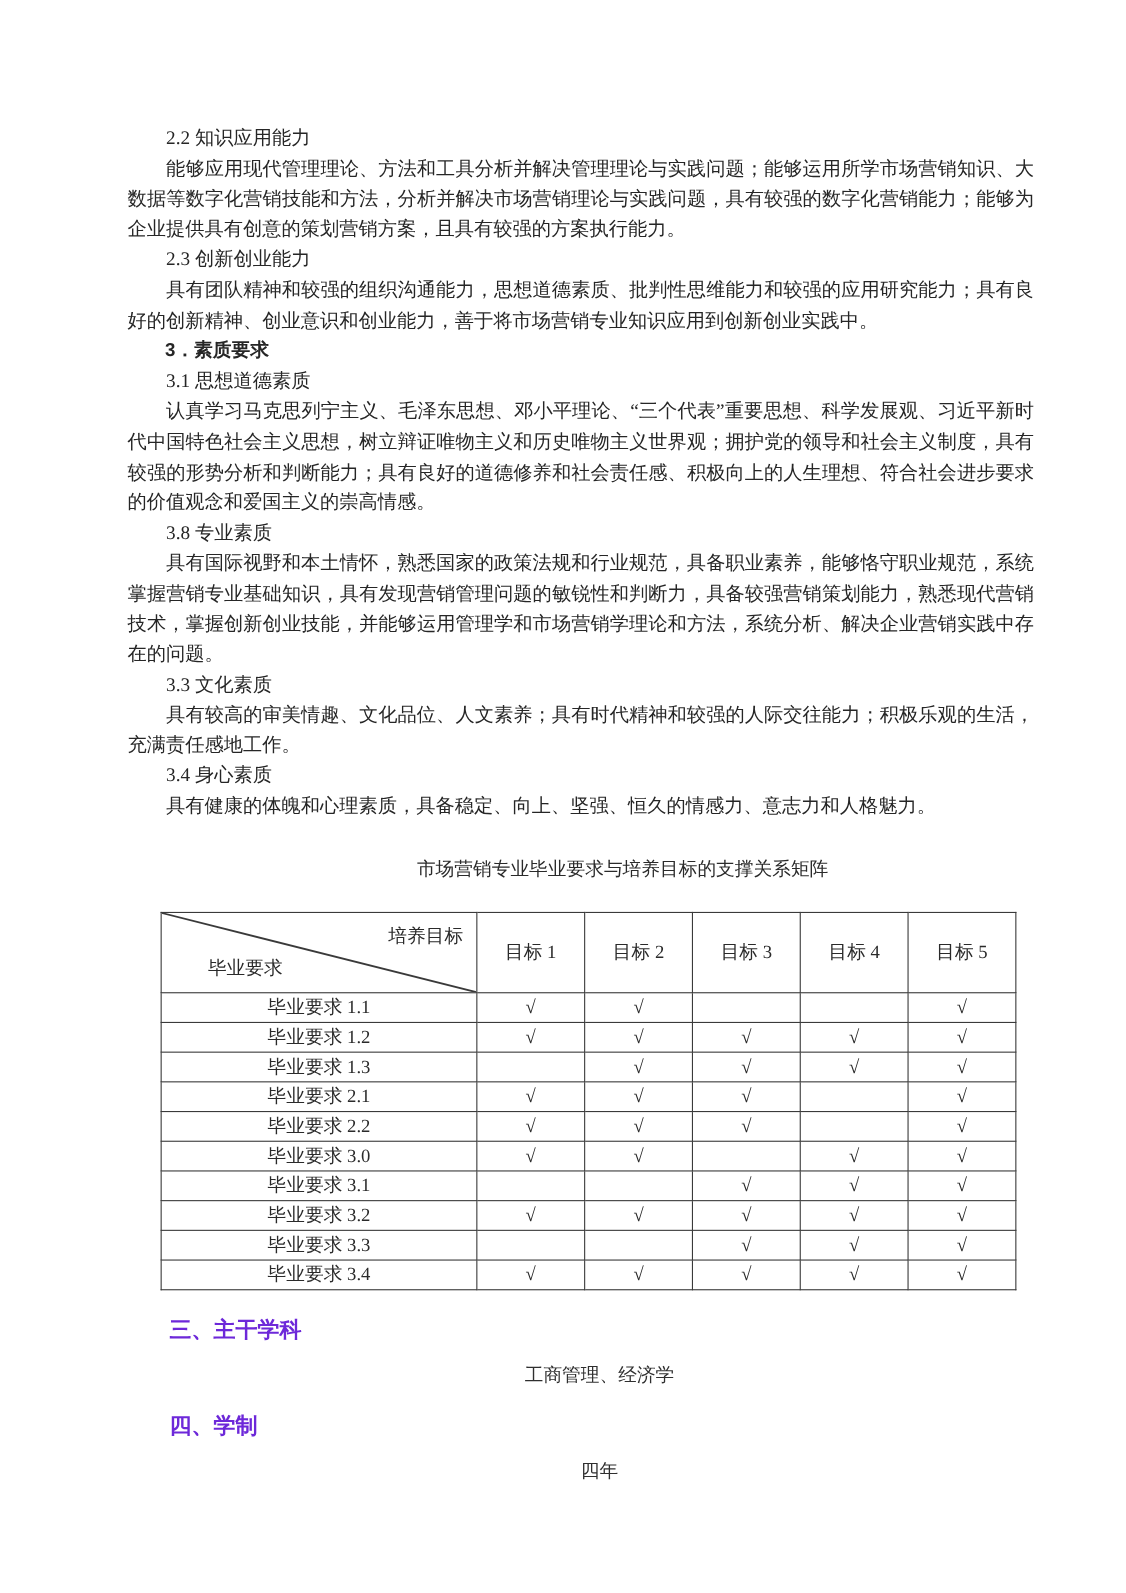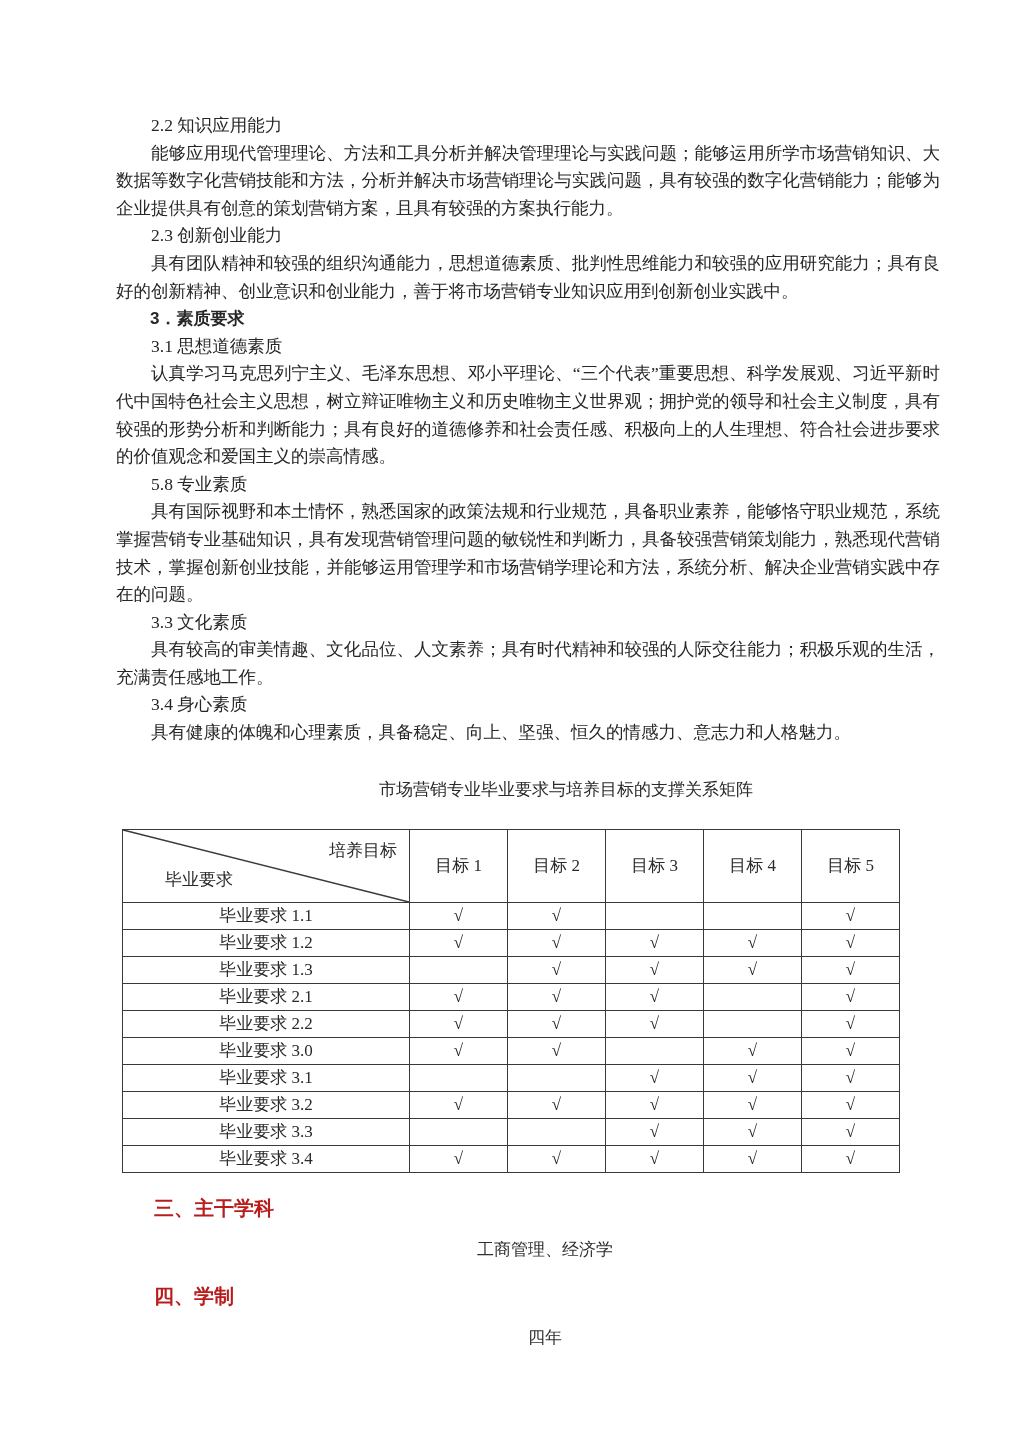--- a/index.html
+++ b/index.html
@@ -17,54 +17,54 @@
     text-indent:2em;font-weight:bold;
     font-family:"Liberation Sans","DejaVu Sans",sans-serif;
     font-size:17px;
   }
   .table-title{
     margin:31px 0 0 0;font-size:17px;text-align:center;
     transform:translateX(38px);color:#2a2a2a;
   }
   table.matrix{
     border-collapse:collapse;table-layout:fixed;
-    width:777px;margin:28px 0 0 6px;
+    width:777px;margin:28px 0 0 30px;
   }
   table.matrix td{
     border:1.5px solid #3a3a3a;text-align:center;vertical-align:middle;
     font-size:17px;padding:0;color:#2a2a2a;
   }
   tr.hdr td{height:72px;}
   tr.bodyrow td{height:26px;line-height:26px;}
   td.corner{position:relative;padding:0;}
   td.corner svg{position:absolute;left:0;top:0;width:100%;height:100%;display:block;}
   td.corner .c-top{position:absolute;top:9px;right:12px;font-size:17px;}
   td.corner .c-bottom{position:absolute;bottom:11px;left:42px;font-size:17px;}
   td.mark{font-size:16px;color:#333;}
   .h-major{
     margin:22px 0 0 38px;font-size:20px;font-weight:bold;
-    font-family:"Liberation Sans","DejaVu Sans",sans-serif;color:#b91c1c;
+    font-family:"Liberation Sans","DejaVu Sans",sans-serif;color:#6d28d9;
   }
   .plainline{margin:16px 0 0 0;font-size:17px;text-indent:2em;color:#2f2f2f;text-align:center;}
 </style>
 </head>
 <body>
 
 <div class="page">
   <div class="doc">
 
     <div>
         <p class="blk sub">2.2 知识应用能力</p>
         <p class="blk body">能够应用现代管理理论、方法和工具分析并解决管理理论与实践问题；能够运用所学市场营销知识、大数据等数字化营销技能和方法，分析并解决市场营销理论与实践问题，具有较强的数字化营销能力；能够为企业提供具有创意的策划营销方案，且具有较强的方案执行能力。</p>
         <p class="blk sub">2.3 创新创业能力</p>
         <p class="blk body">具有团队精神和较强的组织沟通能力，思想道德素质、批判性思维能力和较强的应用研究能力；具有良好的创新精神、创业意识和创业能力，善于将市场营销专业知识应用到创新创业实践中。</p>
         <p class="blk boldhead">3．素质要求</p>
         <p class="blk sub">3.1 思想道德素质</p>
         <p class="blk body">认真学习马克思列宁主义、毛泽东思想、邓小平理论、“三个代表”重要思想、科学发展观、习近平新时代中国特色社会主义思想，树立辩证唯物主义和历史唯物主义世界观；拥护党的领导和社会主义制度，具有较强的形势分析和判断能力；具有良好的道德修养和社会责任感、积极向上的人生理想、符合社会进步要求的价值观念和爱国主义的崇高情感。</p>
-        <p class="blk sub">5.8 专业素质</p>
+        <p class="blk sub">3.8 专业素质</p>
         <p class="blk body">具有国际视野和本土情怀，熟悉国家的政策法规和行业规范，具备职业素养，能够恪守职业规范，系统掌握营销专业基础知识，具有发现营销管理问题的敏锐性和判断力，具备较强营销策划能力，熟悉现代营销技术，掌握创新创业技能，并能够运用管理学和市场营销学理论和方法，系统分析、解决企业营销实践中存在的问题。</p>
         <p class="blk sub">3.3 文化素质</p>
         <p class="blk body">具有较高的审美情趣、文化品位、人文素养；具有时代精神和较强的人际交往能力；积极乐观的生活，充满责任感地工作。</p>
         <p class="blk sub">3.4 身心素质</p>
         <p class="blk body">具有健康的体魄和心理素质，具备稳定、向上、坚强、恒久的情感力、意志力和人格魅力。</p>
       </div>
 
     <div class="table-title">市场营销专业毕业要求与培养目标的支撑关系矩阵</div>
 
     <table class="matrix">

